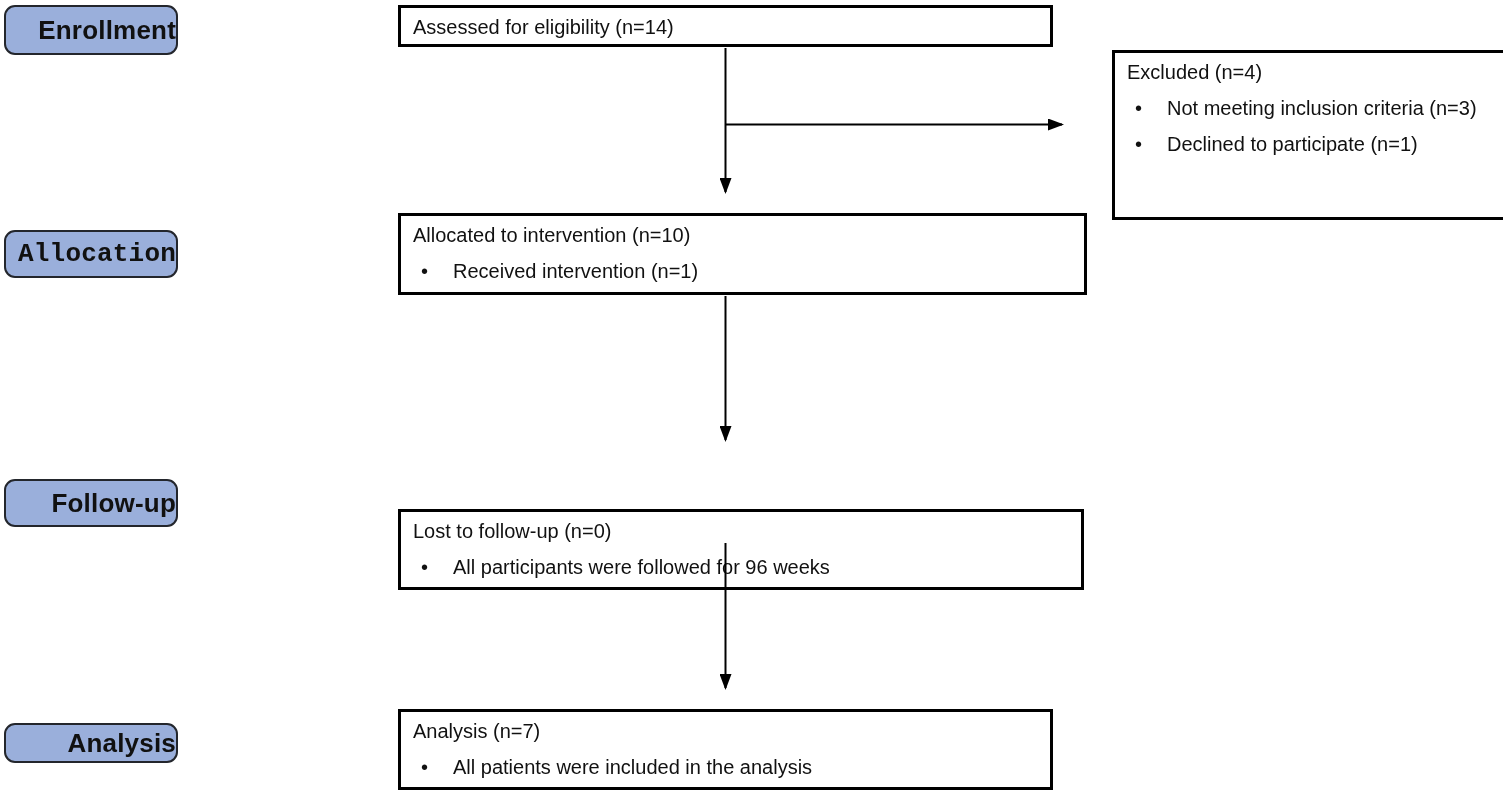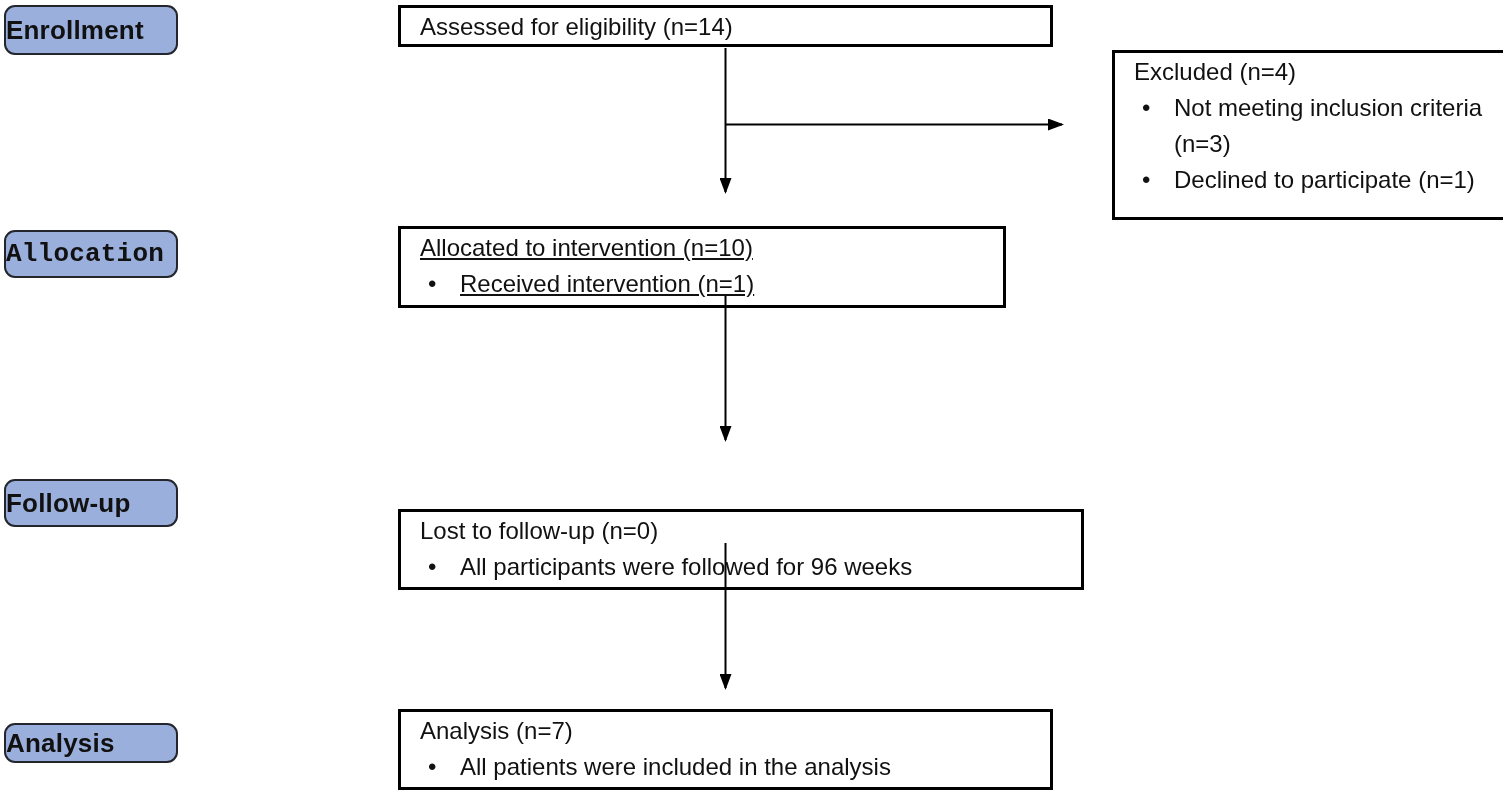--- a/index.html
+++ b/index.html
@@ -20,43 +20,43 @@
   .stage {
     position: absolute;
     left: 4px;
     width: 174px;
     box-sizing: border-box;
     background: var(--stage-fill, #9AAFDB);
     border: 2.5px solid var(--stage-border, #23262c);
     border-radius: 11px;
     display: flex;
     align-items: center;
-    justify-content: flex-start;
+    justify-content: flex-end;
     font-size: 26px;
     font-weight: bold;
     letter-spacing: 0.2px;
   }
   .stage-enrollment { top: 5px;   height: 50px; }
   .stage-allocation { top: 230px; height: 48px; font-family: Liberation Mono, monospace; }
   .stage-followup   { top: 479px; height: 48px; }
   .stage-analysis   { top: 723px; height: 40px; }
 
   
   .flowbox {
     position: absolute;
     box-sizing: border-box;
     background: #ffffff;
     border: 3px solid var(--box-border, #000000);
-    padding: 1px 19px;
-    font-size: 24px;
+    padding: 1px 12px;
+    font-size: 20px;
     line-height: 36px;
   }
   .box-assessed  { left: 398px;  top: 5px;   width: 655px; height: 42px;  }
   .box-excluded  { left: 1112px; top: 50px;  width: 420px; height: 170px; }
-  .box-allocated { left: 398px;  top: 226px; width: 608px; height: 82px; text-decoration: underline;  }
+  .box-allocated { left: 398px;  top: 213px; width: 689px; height: 82px;  }
   .box-followup  { left: 398px;  top: 461px; width: 686px; height: 81px; margin-top: 48px;  }
   .box-analysis  { left: 398px;  top: 709px; width: 655px; height: 81px;  }
 
   .flowbox ul {
     list-style: none;
     margin: 0;
     padding: 0;
   }
   .flowbox li {
     position: relative;

